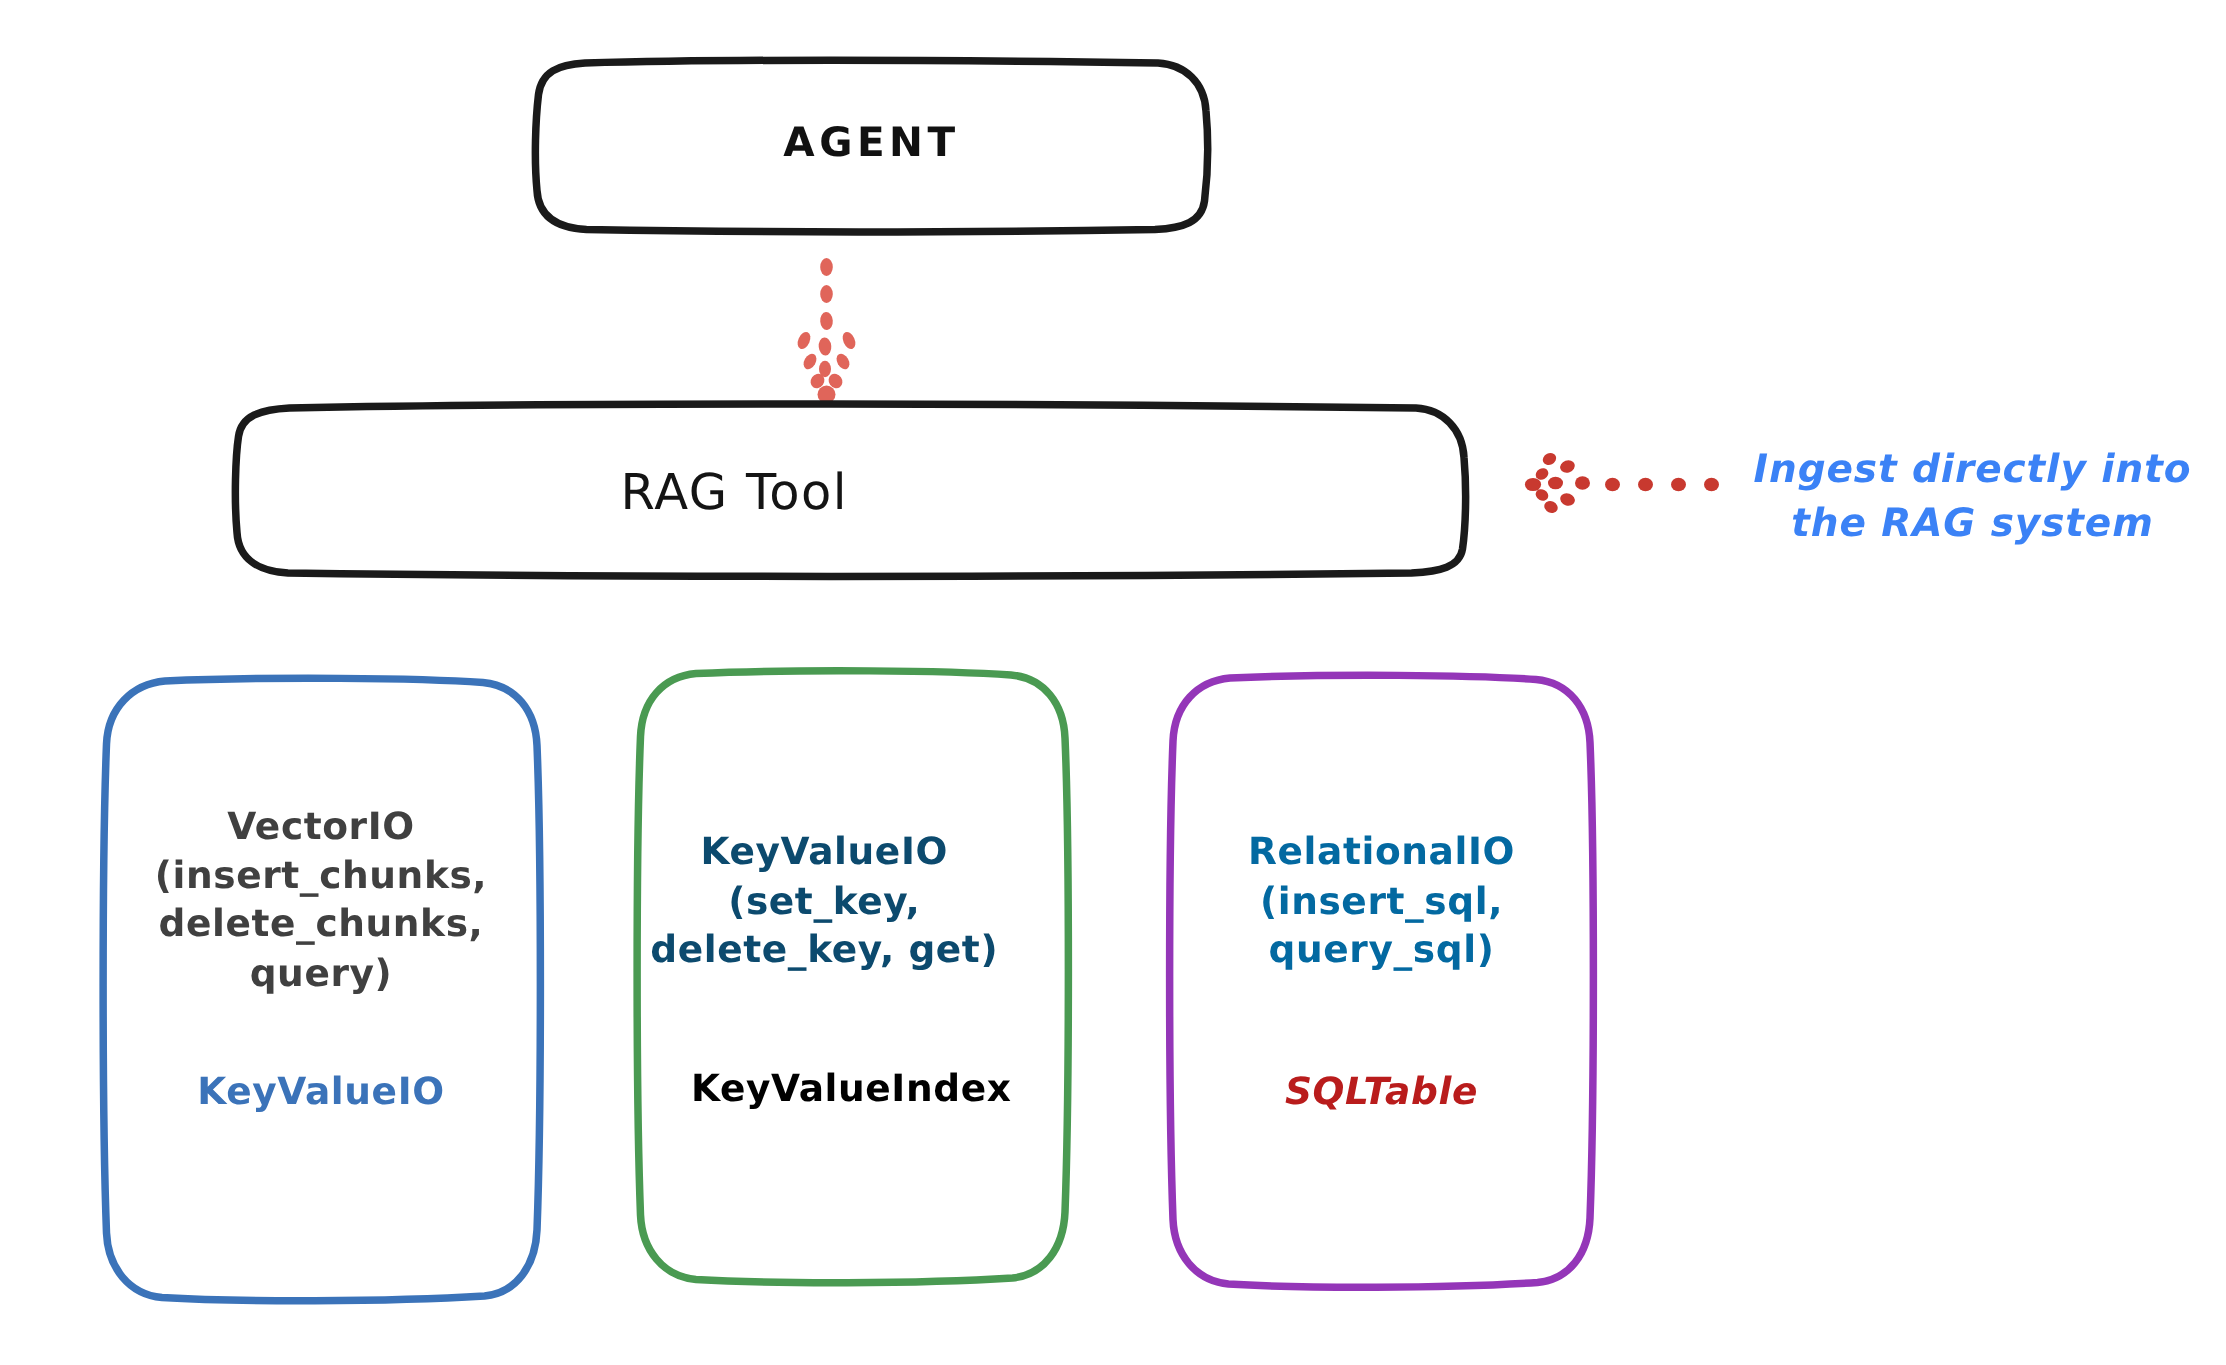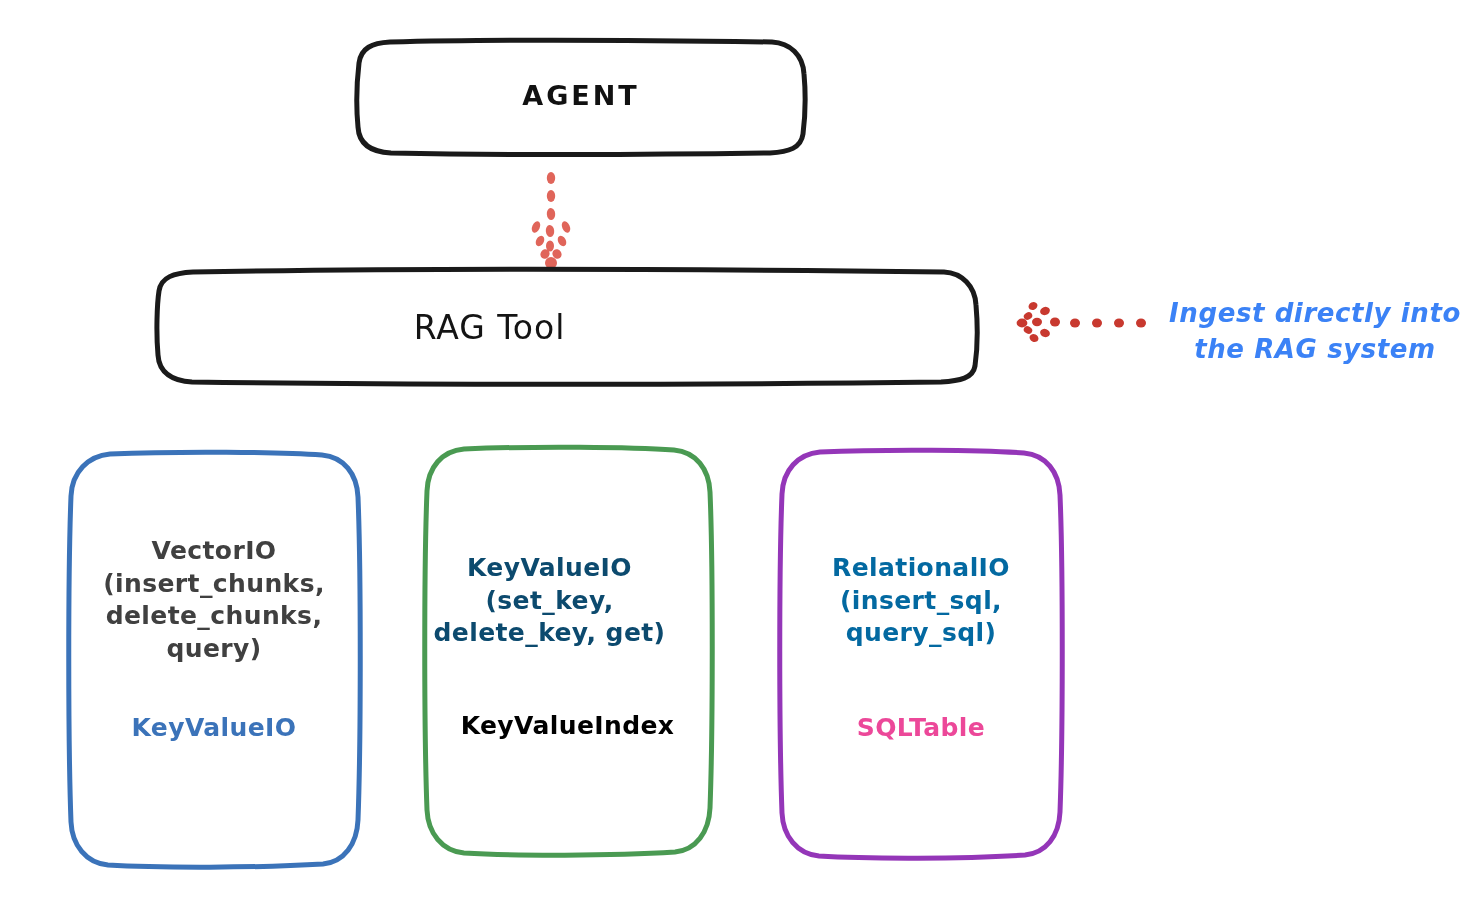--- a/index.html
+++ b/index.html
@@ -65,21 +65,21 @@
     font-weight: 600;
   }
 
   #vector-api   { left: 70px;  top: 535px; width: 288px; color: #404040; }
   #vector-index { left: 70px;  top: 712px; width: 288px; color: #3b73b9; }
 
   #kv-api       { left: 407px; top: 552px; width: 285px; color: #0c4a6e; }
   #kv-index     { left: 425px; top: 710px; width: 285px; color: #000000; }
 
   #rel-api      { left: 780px; top: 552px; width: 282px; color: #0369a1; }
-  #rel-index    { left: 780px; top: 712px; width: 282px; color: #ec4899; }
+  #rel-index    { left: 780px; top: 712px; width: 282px; color: #b91c1c; font-style: italic; }
 
   
   #ingest-note {
     position: absolute;
     left: 1150px;
     top: 296px;
     width: 330px;
     text-align: center;
     font-size: 26px;
     line-height: 1.38;

